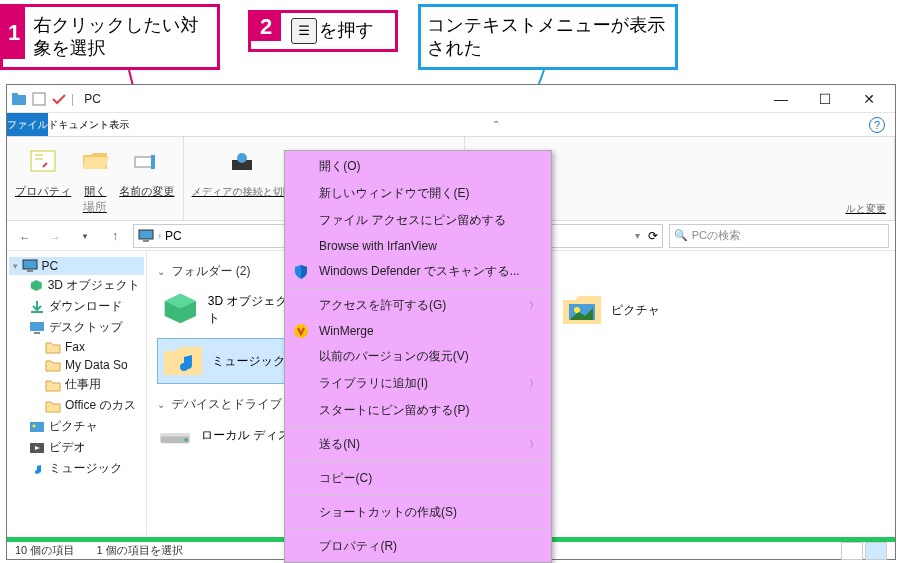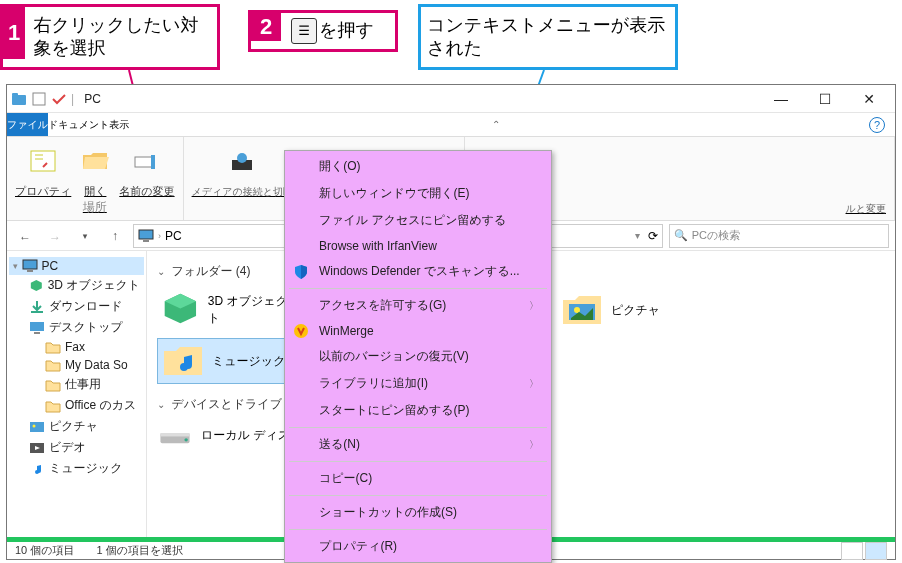--- a/index.html
+++ b/index.html
@@ -315,21 +315,21 @@
               </svg>
             </span>
             <span>ミュージック</span>
           </div>
         </div>
     </div>
 
     <div class="content">
       <div class="section-hdr">
         <span class="chev">⌄</span>
-        <span>フォルダー (4)</span>
+        <span>フォルダー (2)</span>
       </div>
       <div class="folder-grid" id="folder-grid">
           <div class="folder-item">
             <span class="folder-ic">
               <svg viewBox="0 0 42 36">
                 <path d="M21 2 L38 10 L38 26 L21 34 L4 26 L4 10 Z" fill="#3cb878"></path>
                 <path d="M21 2 L38 10 L21 18 L4 10 Z" fill="#5dd89a"></path>
               </svg>
             </span>
             <span>3D オブジェクト</span>

